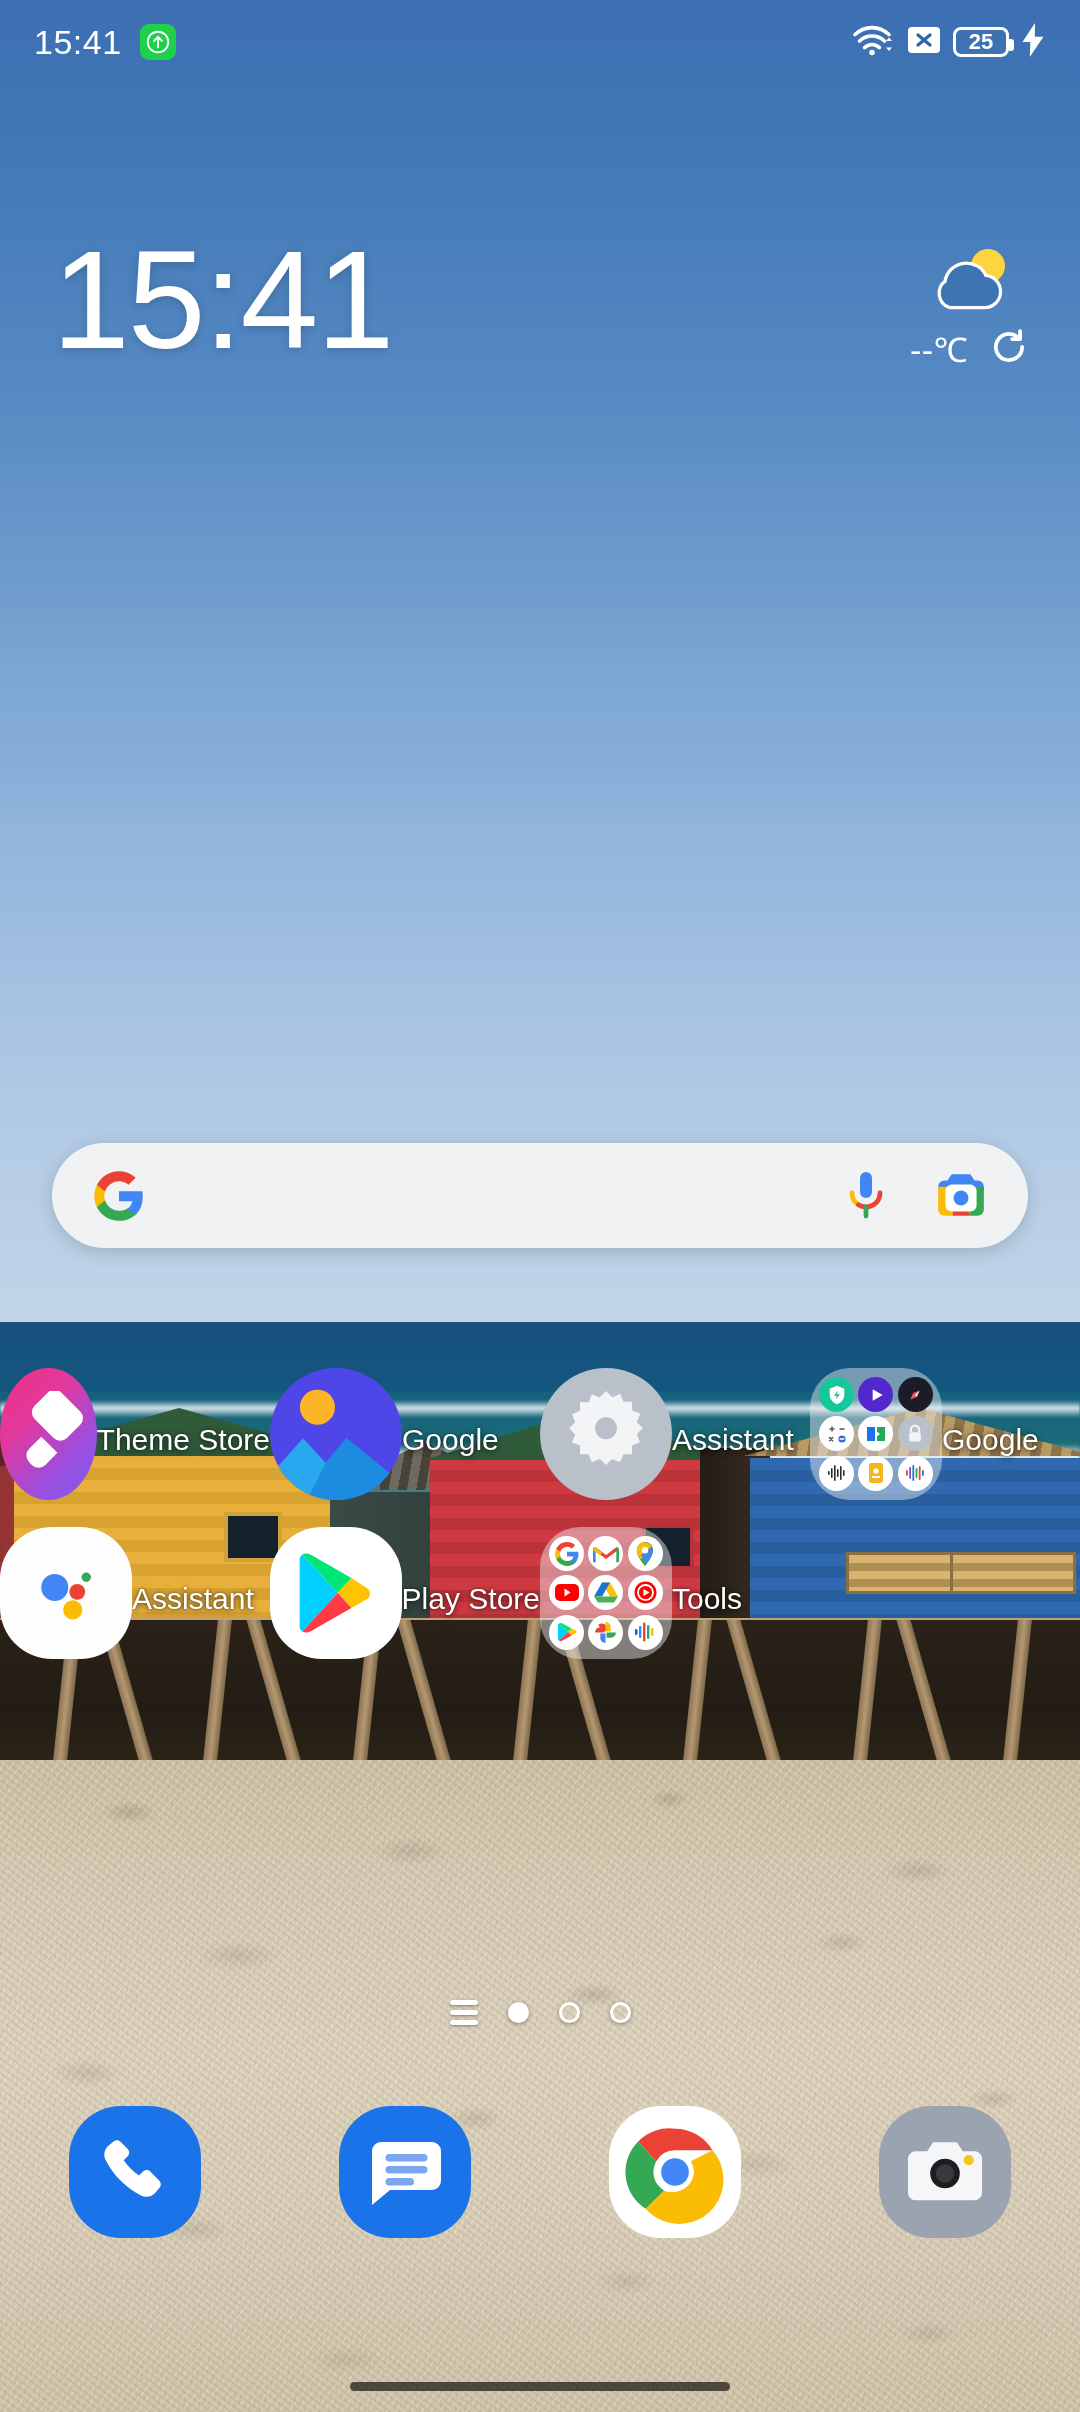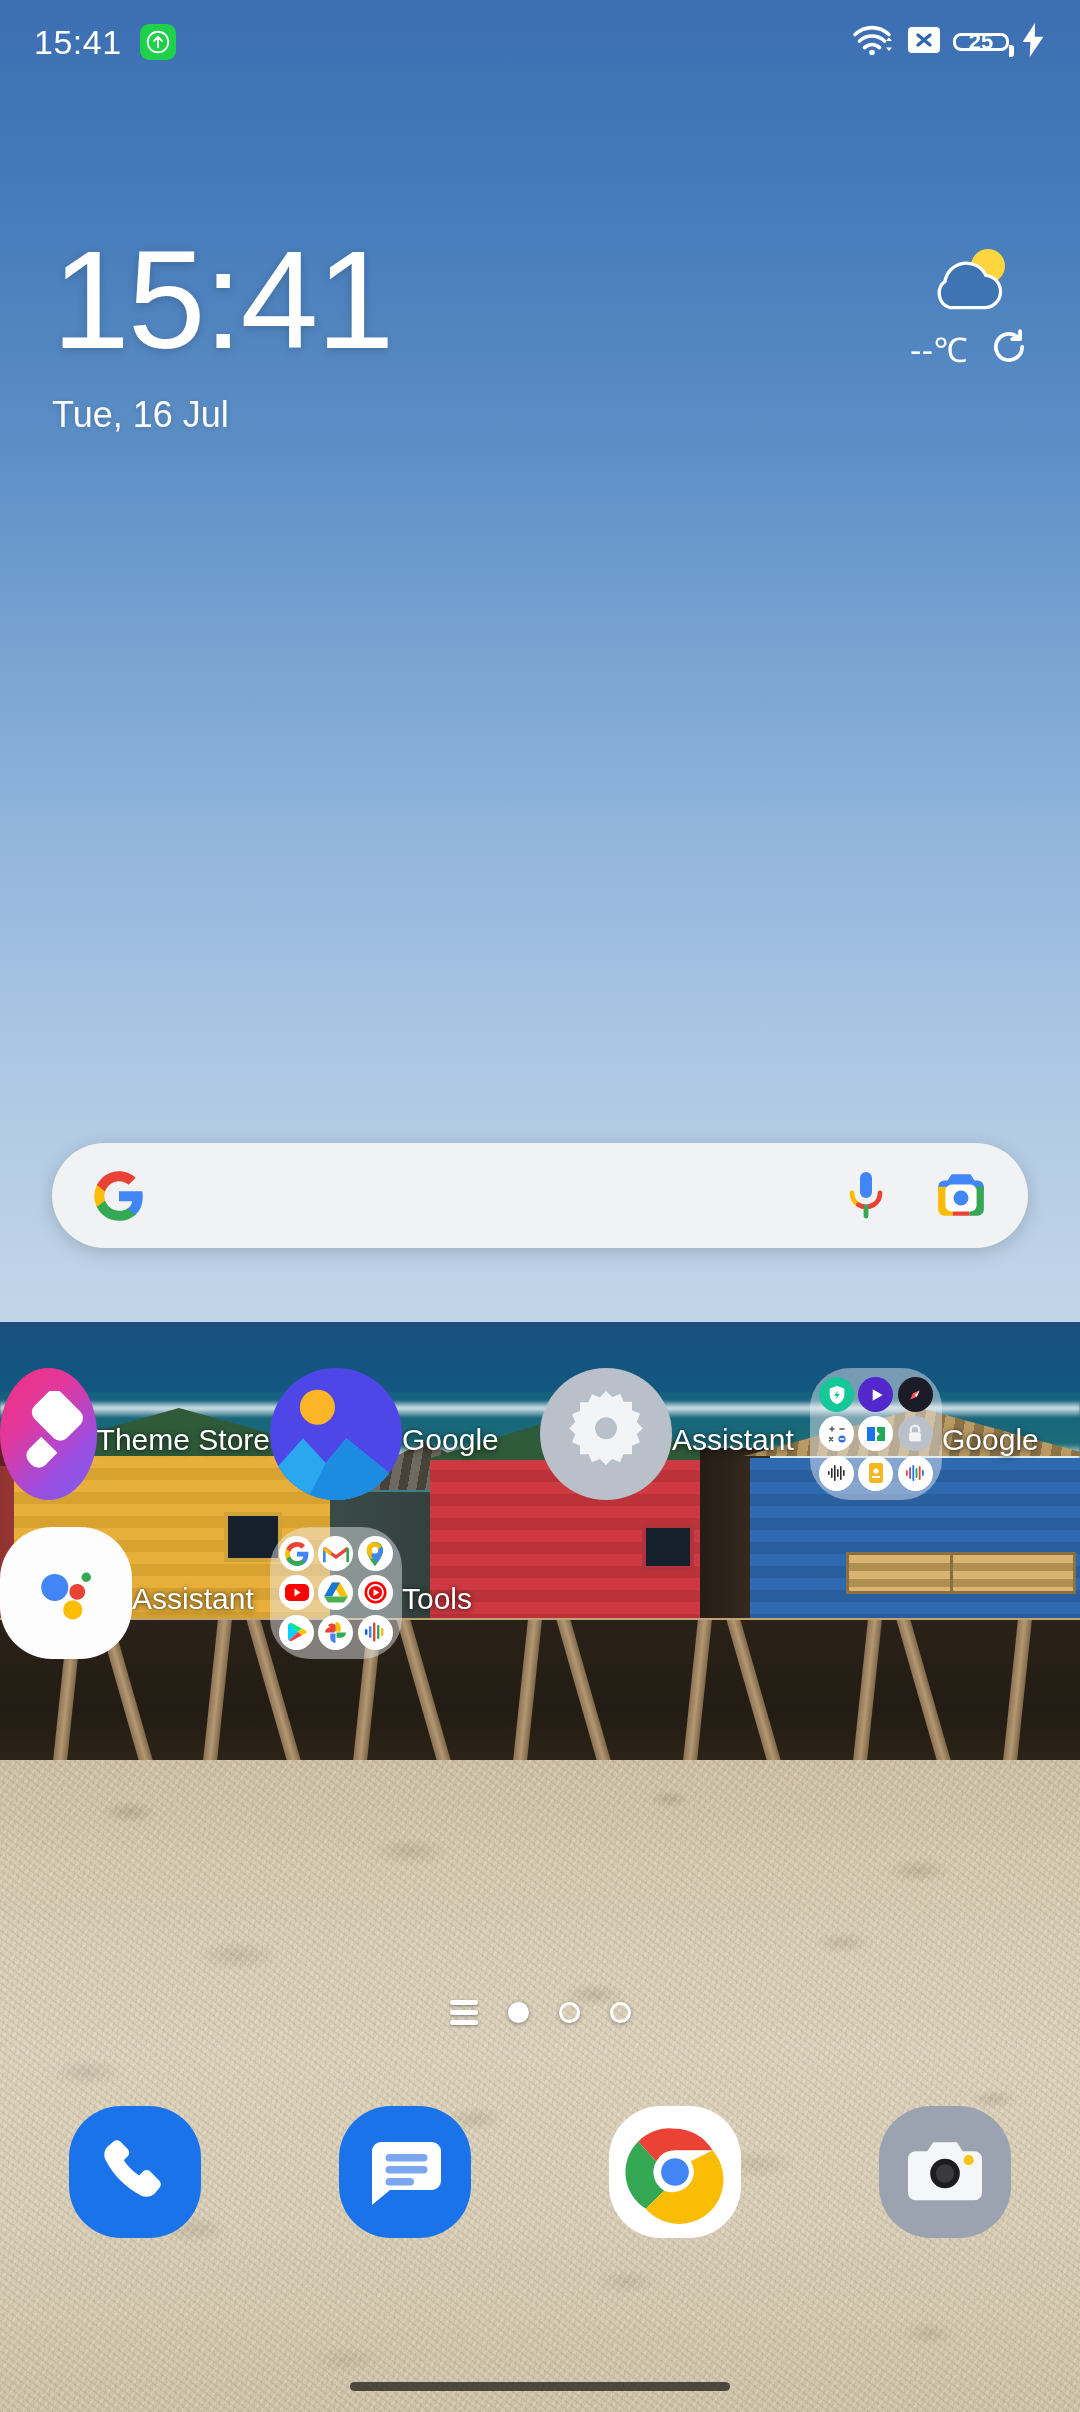--- a/index.html
+++ b/index.html
@@ -103,21 +103,21 @@
     padding:0 34px; z-index:40; color:#fff;
   }
   .sb-left { display:flex; align-items:center; gap:18px; }
   .sb-time { font-size:34px; font-weight:500; letter-spacing:.5px; }
   .sb-badge {
     width:36px; height:36px; border-radius:9px; background:#1fd14a;
     display:flex; align-items:center; justify-content:center;
   }
   .sb-right { display:flex; align-items:center; gap:11px; }
   .batt {
-    width:56px; height:18px; border:3px solid #fff; border-radius:8px;
+    width:56px; height:30px; border:3px solid #fff; border-radius:8px;
     display:flex; align-items:center; justify-content:center; position:relative;
   }
   .batt::after { content:""; position:absolute; right:-8px; top:9px; width:5px; height:12px;
     background:#fff; border-radius:0 3px 3px 0; }
   .batt-txt { font-size:22px; font-weight:600; line-height:1; }
 
   
   #clockwidget { position:absolute; top:230px; left:0; right:0; z-index:20;
     display:flex; justify-content:space-between; align-items:flex-start; padding:0 52px; }
   .clk-left { color:#fff; }
@@ -293,21 +293,20 @@
       <svg width="26" height="34" viewBox="0 0 18 26">
           <path d="M10.5 0L1 14.5h6L6.5 26 17 10.5h-6.6z" fill="#fff"></path>
         </svg>
     </span>
   </div>
 </div>
 
 <div id="clockwidget">
   <div class="clk-left">
     <div class="clk-time">15:41</div>
-    <div class="clk-date">Tue, 16 Jul</div>
   </div>
   <div class="clk-right">
     <span>
       <svg width="98" height="72" viewBox="0 0 98 72">
         <circle cx="68" cy="22" r="17" fill="#fcd53f"></circle>
         <path d="M30 62h34a14.5 14.5 0 0 0 .8-29 20 20 0 0 0-38.3 5.2A13.5 13.5 0 0 0 30 62z" fill="none" stroke="#ffffff" stroke-width="6.5" stroke-linejoin="round"></path>
         <path d="M30 62h34a14.5 14.5 0 0 0 .8-29 20 20 0 0 0-38.3 5.2A13.5 13.5 0 0 0 30 62z" fill="#3f74b3"></path>
       </svg>
     </span>
     <div class="wx-row">
@@ -482,20 +481,33 @@
             <circle cx="22" cy="27" r="12" fill="#4285F4"></circle>
             <circle cx="42" cy="31" r="7" fill="#EA4335"></circle>
             <circle cx="38" cy="47" r="8.5" fill="#FBBC04"></circle>
             <circle cx="50" cy="18" r="4.2" fill="#34A853"></circle>
           </svg>
         </div>
       </div>
       <div class="app-label">Assistant</div>
     </div>
 
+    <div class="app-cell">
+      <div class="app-icon">
+        <div class="squircle" style="background:#fff; border-radius:52px;">
+          <svg width="78" height="84" viewBox="0 0 54 60">
+            <path d="M3 2.5C1.7 3.2 1 4.6 1 6.4v47.2c0 1.8.7 3.2 2 3.9l25.2-27.5z" fill="#00d0ff"></path>
+            <path d="M3 2.5L28.2 30 38 19.3 9 2.7C6.7 1.4 4.4 1.7 3 2.5z" fill="#00e676"></path>
+            <path d="M38 19.3L28.2 30 38 40.7l11.4-6.5c2.6-1.5 2.6-5.9 0-7.4z" fill="#ffc400"></path>
+            <path d="M3 57.5c1.4.8 3.7 1.1 6-.2l29-16.6L28.2 30z" fill="#ff3a44"></path>
+          </svg>
+        </div>
+      </div>
+      <div class="app-label">Play Store</div>
+    </div>
 
 
     <div class="app-cell">
       <div class="app-icon">
         <div class="folder">
           <span class="mini">
             <svg width="26" height="26" viewBox="0 0 48 48">
               <path fill="#4285F4" d="M45.1 24.5c0-1.6-.1-3.2-.4-4.7H24v8.9h11.8c-.5 2.8-2 5.1-4.4 6.7v5.6h7.1c4.2-3.8 6.6-9.5 6.6-16.5z"></path>
               <path fill="#34A853" d="M24 46c6 0 11-2 14.6-5.4l-7.1-5.6c-2 1.3-4.5 2.1-7.5 2.1-5.8 0-10.7-3.9-12.4-9.1H4.3v5.7C7.9 41 15.4 46 24 46z"></path>
               <path fill="#FBBC05" d="M11.6 28c-.4-1.3-.7-2.6-.7-4s.3-2.7.7-4v-5.7H4.3A22 22 0 0 0 2 24c0 3.6.9 6.9 2.3 9.7l7.3-5.7z"></path>

